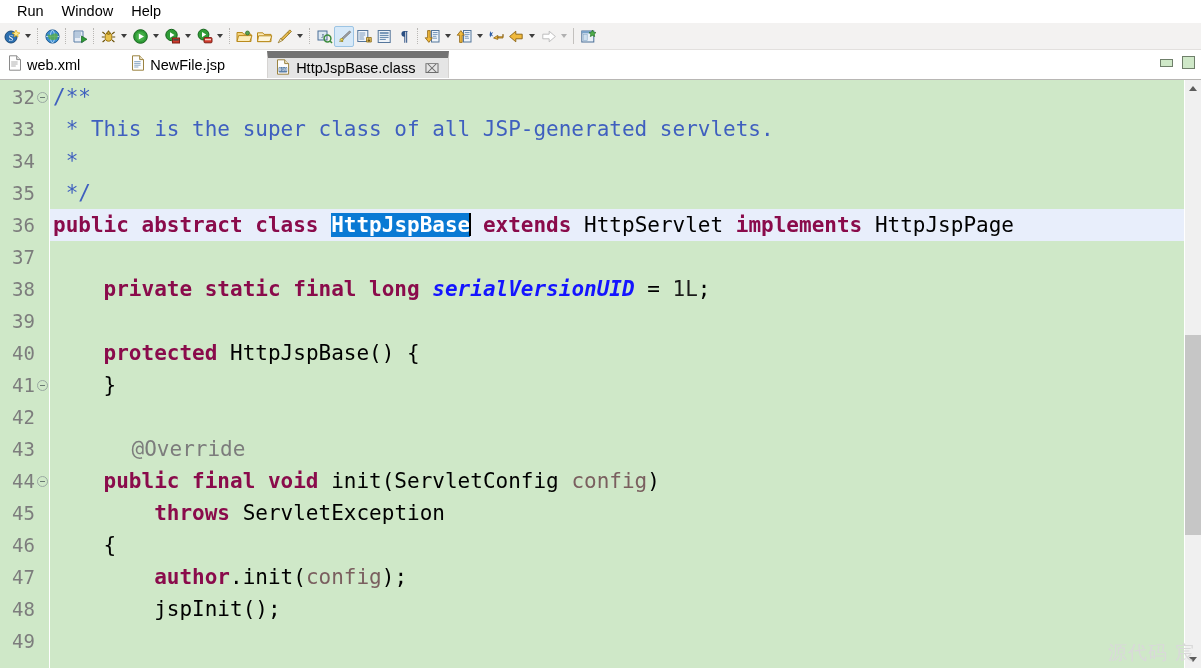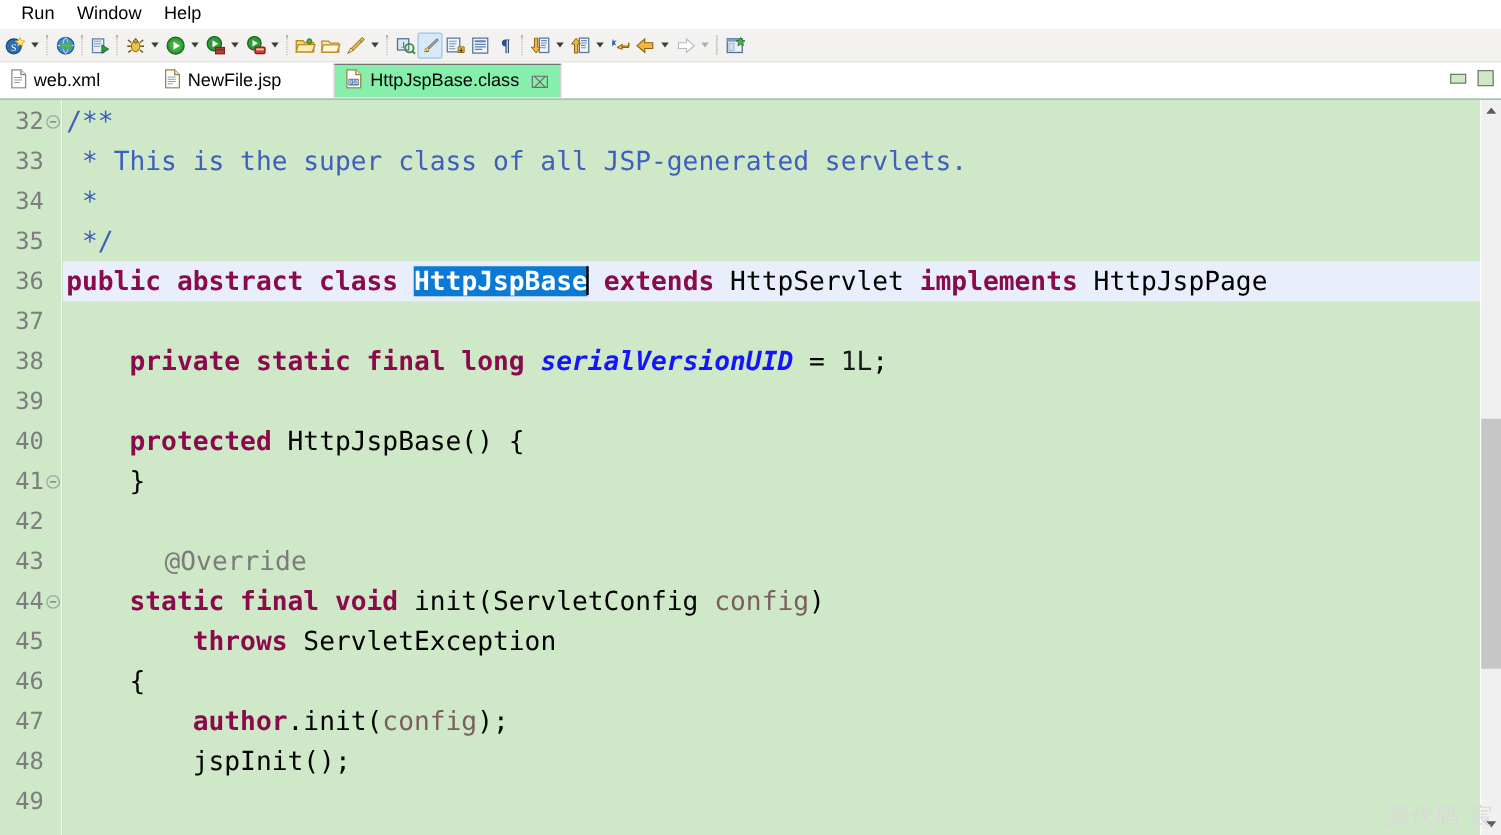--- a/index.html
+++ b/index.html
@@ -102,24 +102,24 @@
     gap: 5px;
     padding: 0 9px 0 8px;
     font-size: 14.5px;
     color: #000;
     white-space: nowrap;
     box-sizing: border-box;
     position: relative;
     background: #ffffff;
   }
   .tab.active {
-    background: #86efac;
+    background: #e5e5e5;
     border-left: 1px solid #d6d4d2;
     border-right: 1px solid #d6d4d2;
-    border-top: 1px solid #737373;
+    border-top: 7px solid #737373;
   }
   .tab .tab-close {
     font-size: 13px;
     color: #6e6e6e;
     margin-left: 4px;
     line-height: 1;
   }
   .tabbar-right {
     margin-left: auto;
     display: flex;
@@ -579,21 +579,21 @@
       <div class="line"><span class="tk-cmt"> *</span></div>
       <div class="line"><span class="tk-cmt"> */</span></div>
       <div class="line hl"><span class="tk-kw">public abstract class</span><span class="tk-txt"> </span><span class="tk-sel">HttpJspBase</span><span class="caret"></span><span class="tk-txt"> </span><span class="tk-kw">extends</span><span class="tk-txt"> HttpServlet </span><span class="tk-kw">implements</span><span class="tk-txt"> HttpJspPage</span></div>
       <div class="line">&nbsp;</div>
       <div class="line"><span class="tk-txt">    </span><span class="tk-kw">private static final long</span><span class="tk-txt"> </span><span class="tk-fld">serialVersionUID</span><span class="tk-txt"> = </span><span class="tk-num">1L</span><span class="tk-txt">;</span></div>
       <div class="line">&nbsp;</div>
       <div class="line"><span class="tk-txt">    </span><span class="tk-kw">protected</span><span class="tk-txt"> HttpJspBase() {</span></div>
       <div class="line"><span class="tk-txt">    }</span></div>
       <div class="line">&nbsp;</div>
       <div class="line"><span class="tk-txt">    </span><span class="tk-ann">@Override</span></div>
-      <div class="line"><span class="tk-txt">    </span><span class="tk-kw">static final void</span><span class="tk-txt"> init(ServletConfig </span><span class="tk-par">config</span><span class="tk-txt">)</span></div>
+      <div class="line"><span class="tk-txt">    </span><span class="tk-kw">public final void</span><span class="tk-txt"> init(ServletConfig </span><span class="tk-par">config</span><span class="tk-txt">)</span></div>
       <div class="line"><span class="tk-txt">        </span><span class="tk-kw">throws</span><span class="tk-txt"> ServletException</span></div>
       <div class="line"><span class="tk-txt">    {</span></div>
       <div class="line"><span class="tk-txt">        </span><span class="tk-kw">author</span><span class="tk-txt">.init(</span><span class="tk-par">config</span><span class="tk-txt">);</span></div>
       <div class="line"><span class="tk-txt">        jspInit();</span></div>
     </div>
 
   <div class="vscroll">
     <div class="vs-btn vs-up"></div>
     <div class="vs-track">
       <div class="vs-thumb" style="top: 43%; height: 36%;"></div>

